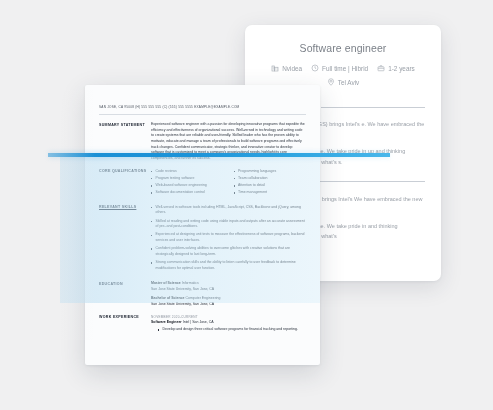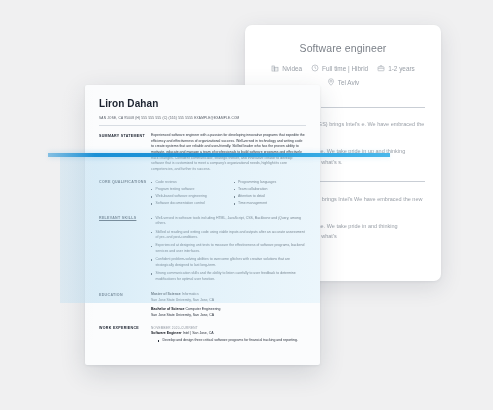--- a/index.html
+++ b/index.html
@@ -187,21 +187,20 @@
           <p>—not just a transistor one. We take pride in and thinking exponentially to achieve what's</p>
         </div>
       </div>
 
     </div>
   </div>
 
   <div class="resume-card">
     <div class="r-inner">
 
-      <div class="r-name">Liron Dahan</div>
       <div class="r-contact">SAN JOSE, CA 95008 (H) 555 555 555 (C) (555) 555 5555 EXAMPLE@EXAMPLE.COM</div>
       <div class="r-rule"></div>
 
       <div class="r-row">
         <div class="r-label">SUMMARY STATEMENT</div>
         <div class="r-content">
           <p class="r-para">Experienced software engineer with a passion for developing innovative programs that expedite the efficiency and effectiveness of organizational success. Well-versed in technology and writing code to create systems that are reliable and user-friendly. Skilled leader who has the proven ability to motivate, educate and manage a team of professionals to build software programs and effectively track changes. Confident communicator, strategic thinker, and innovative creator to develop software that is customized to meet a company's organizational needs, highlight its core competencies, and further its success.</p>
         </div>
       </div>
 

